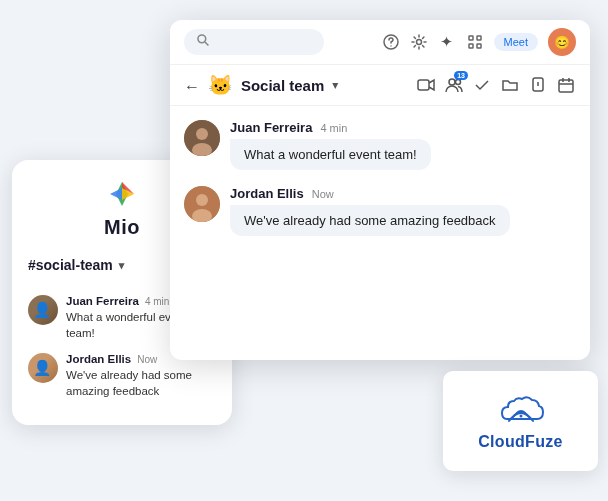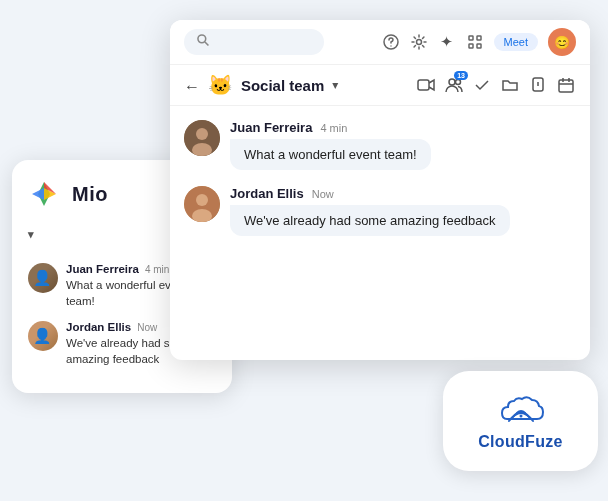--- a/index.html
+++ b/index.html
@@ -20,22 +20,23 @@
       width: 220px;
       background: #fff;
       border-radius: 16px;
       box-shadow: 0 4px 24px rgba(0,0,0,0.13);
       padding: 18px 16px 14px 16px;
       z-index: 2;
     }
     .mio-logo-area {
       display: flex;
       align-items: center;
-      gap: 12px;
+      gap: 6px;
       margin-bottom: 18px;
+      flex-direction: column;
     }
     .mio-diamond {
       width: 32px;
       height: 32px;
       position: relative;
     }
     .mio-brand-name {
       font-size: 20px;
       font-weight: 700;
       color: #1a1a2e;
@@ -278,21 +279,21 @@
     }
 
     
     .cloudfuze-card {
       position: absolute;
       right: 10px;
       bottom: 30px;
       width: 155px;
       height: 100px;
       background: #fff;
-      border-radius: 26px;
+      border-radius: 10px;
       box-shadow: 0 4px 20px rgba(0,0,0,0.12);
       z-index: 4;
       display: flex;
       flex-direction: column;
       align-items: center;
       justify-content: center;
       gap: 6px;
     }
     .cloudfuze-logo-area {
       display: flex;
@@ -334,20 +335,21 @@
         <polygon points="16,4 22,16 16,28 10,16" fill="#34a853" opacity="0.9"></polygon>
         <polygon points="4,16 16,10 16,22" fill="#4285f4" opacity="0.9"></polygon>
         <polygon points="28,16 16,10 16,22" fill="#fbbc04" opacity="0.85"></polygon>
         <polygon points="16,4 28,16 16,10" fill="#ea4335" opacity="0.85"></polygon>
       </svg>
     </div>
     <span class="mio-brand-name">Mio</span>
   </div>
 
   <div class="channel-header">
+    <span>#social-team</span>
     <span class="channel-chevron">▾</span>
   </div>
 
   <div class="mio-message">
     <div class="mio-avatar avatar-juan">
       <div class="avatar-face">👤</div>
     </div>
     <div class="mio-msg-content">
       <div class="mio-msg-meta">
         <span class="mio-msg-name">Juan Ferreira</span>

